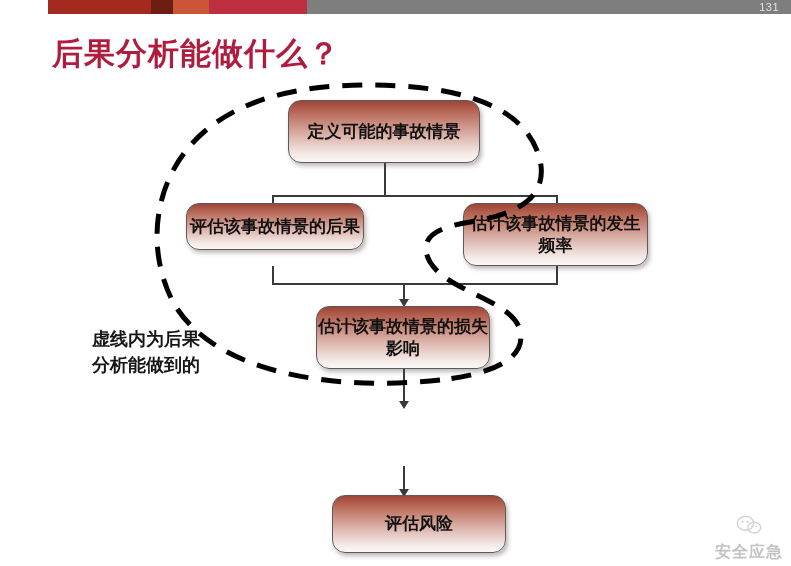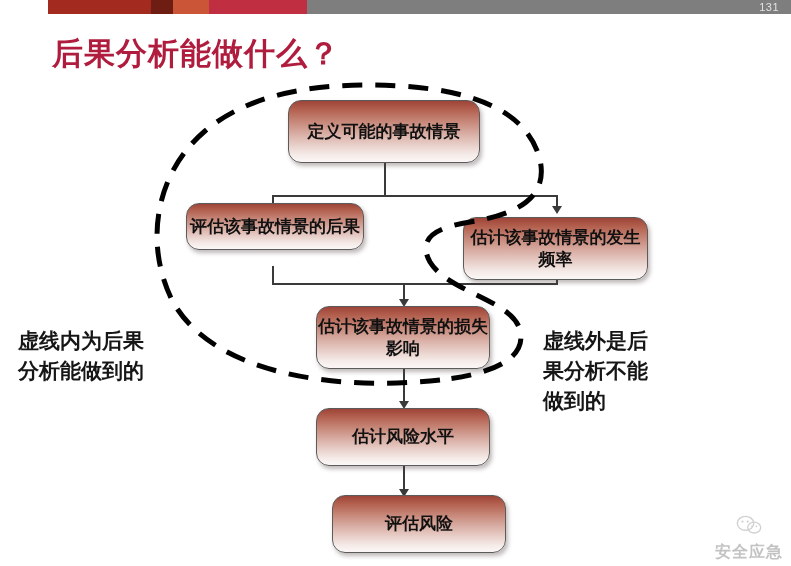--- a/index.html
+++ b/index.html
@@ -117,24 +117,24 @@
     width: 791px; height: 566px;
     z-index: 5;
     pointer-events: none;
   }
 
   
   .side-note {
     position: absolute;
     font-family: "Liberation Serif", "DejaVu Serif", serif;
     font-weight: bold;
-    font-size: 21px;
+    font-size: 18px;
     line-height: 1.42;
     color: #161616;
-    text-align: left;
+    text-align: right;
     white-space: pre-line;
     z-index: 6;
   }
   .note-left  { left: 18px;  top: 327px; width: 182px; }
   .note-right { left: 543px; top: 327px; width: 168px; }
 
   
   .watermark {
     position: absolute;
     right: 8px;
@@ -198,53 +198,47 @@
   <div class="arrow-down" style="left:399px; top:489px;"></div>
 
   <div class="fbox" style="left:288px; top:100px; width:192px; height:63px;">
     <span>定义可能的事故情景</span>
   </div>
 
   <div class="fbox" style="left:186px; top:203px; width:178px; height:47px;">
     <span>评估该事故情景的后果</span>
   </div>
 
-  <div class="fbox" style="left:463px; top:217px; width:185px; height:63px;align-items:center;">
+  <div class="fbox" style="left:463px; top:203px; width:185px; height:63px;align-items:center;">
     <span>估计该事故情景的发生频率</span>
   </div>
 
   <div class="fbox" style="left:316px; top:306px; width:174px; height:63px;">
     <span>估计该事故情景的损失影响</span>
   </div>
 
-  <div class="fbox" style="left:316px; top:408px; width:174px; height:58px;">
-    <span>估计风险水平</span>
-  </div>
 
   <div class="fbox" style="left:316px; top:495px; width:174px; height:58px;margin-left:16px;">
     <span>评估风险</span>
   </div>
 
   <svg class="lasso" viewBox="0 0 791 566">
     <path d="M 440 380
              C 330 392, 210 372, 172 300
              C 146 248, 152 176, 205 131
              C 255 89, 330 82, 400 86
              C 470 90, 528 110, 540 160
              C 548 196, 520 214, 470 222
              C 432 228, 418 240, 430 262
              C 448 292, 512 300, 520 330
              C 527 358, 494 374, 440 380 Z" fill="none" stroke="#000000" stroke-width="5" stroke-linecap="butt" stroke-dasharray="20 13"></path>
   </svg>
 
   <div class="side-note note-left">虚线内为后果
 分析能做到的</div>
-  <div class="side-note note-right">虚线外是后
-果分析不能
-做到的</div>
 
   <div class="watermark">
     <svg class="wm-logo" viewBox="0 0 30 24">
       <ellipse cx="11" cy="10" rx="9.5" ry="8" fill="none" stroke="#9a9a9a" stroke-width="1.6"></ellipse>
       <circle cx="7.5" cy="8" r="1.3" fill="#9a9a9a"></circle>
       <circle cx="13.5" cy="8" r="1.3" fill="#9a9a9a"></circle>
       <ellipse cx="21" cy="15" rx="7.5" ry="6.3" fill="none" stroke="#9a9a9a" stroke-width="1.6"></ellipse>
       <circle cx="18.5" cy="13.5" r="1.05" fill="#9a9a9a"></circle>
       <circle cx="23.5" cy="13.5" r="1.05" fill="#9a9a9a"></circle>
     </svg>

